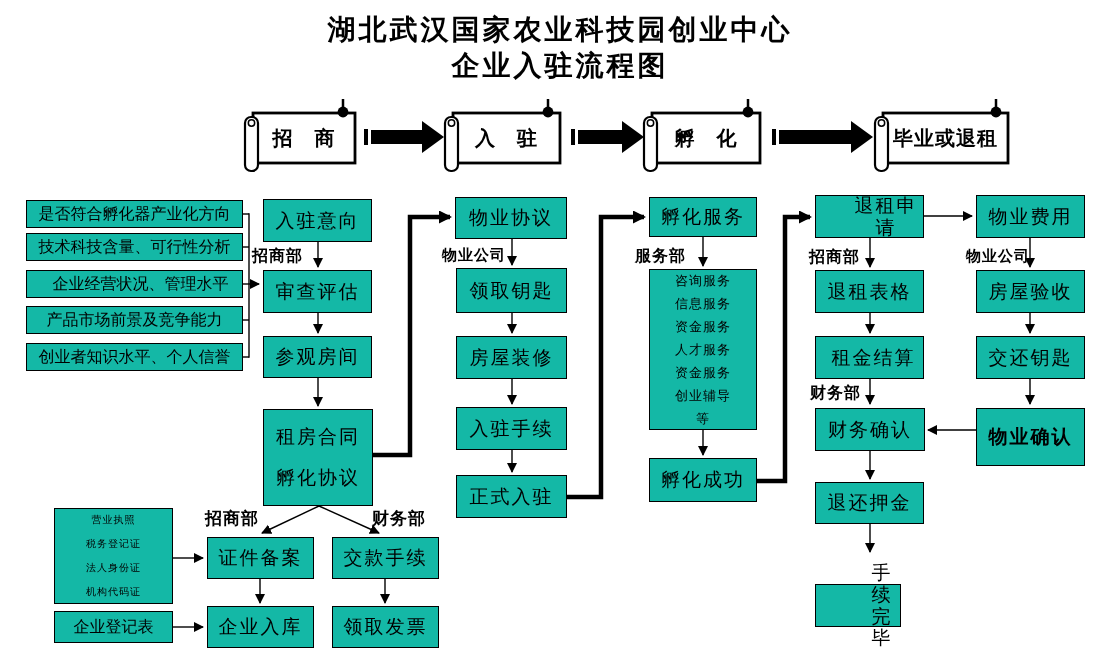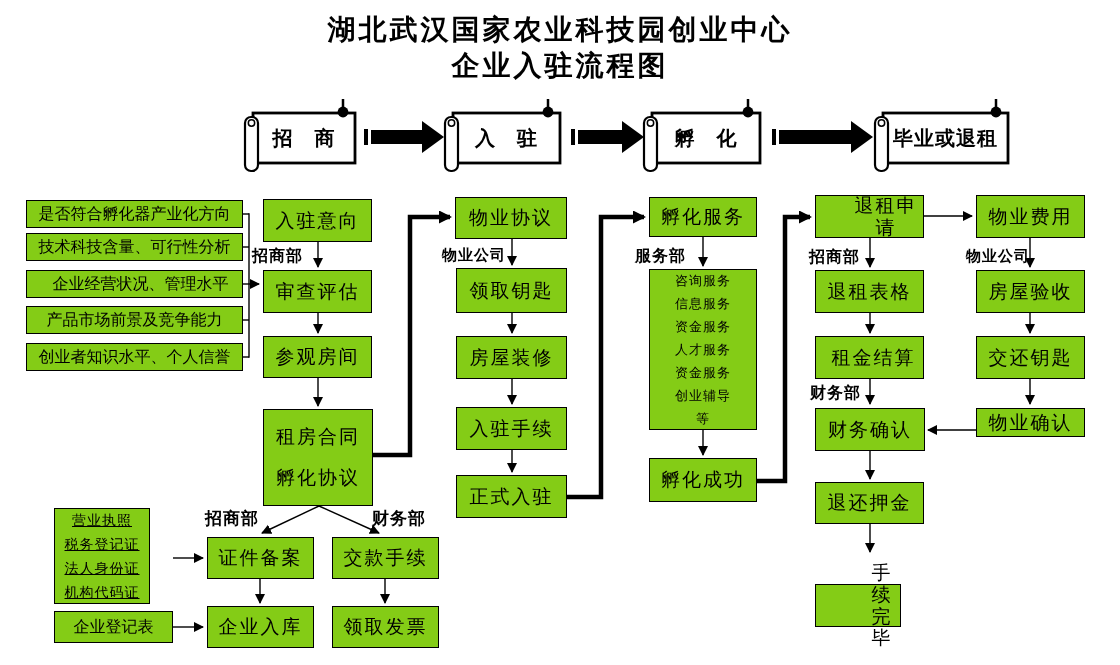--- a/index.html
+++ b/index.html
@@ -5,21 +5,21 @@
   html,body{margin:0;padding:0;background:#fff;}
   .stage{
     position:relative;width:1120px;height:665px;background:#fff;overflow:hidden;
     font-family:"Liberation Sans","DejaVu Sans",sans-serif;color:#000;
   }
   .title{position:absolute;top:12px;left:0;width:100%;text-align:center;font-weight:bold;z-index:2;}
   .title .t1{font-size:28px;letter-spacing:3px;line-height:36px;}
   .title .t2{font-size:28px;letter-spacing:3px;line-height:36px;}
   svg.layer{position:absolute;left:0;top:0;z-index:1;}
   .box{
-    position:absolute;box-sizing:border-box;background:#84cc16;border:1.4px solid #000;
+    position:absolute;box-sizing:border-box;background:#14b8a6;border:1.4px solid #000;
     display:flex;align-items:center;justify-content:center;text-align:center;
     font-size:19px;letter-spacing:2px;z-index:2;line-height:1.15;
   }
   .box.sm{font-size:16px;letter-spacing:0px;}
   .box.multi{flex-direction:column;justify-content:space-around;padding:6px 0;}
   .box.list{flex-direction:column;justify-content:center;font-size:13px;letter-spacing:1px;}
   .box.list .ln{line-height:23px;}
   .box.docs .ln{line-height:24px;}
   .dept{position:absolute;font-weight:bold;font-size:16px;letter-spacing:1px;z-index:3;white-space:nowrap;}
   .stage-label{
@@ -182,23 +182,23 @@
   <div class="box" style="left:815px;top:336px;width:109px;height:43px;padding-left:8px;">租金结算</div>
   <div class="dept" style="left:810px;top:383px;">财务部</div>
   <div class="box" style="left:815px;top:408px;width:110px;height:43px;">财务确认</div>
   <div class="box" style="left:815px;top:482px;width:109px;height:42px;">退还押金</div>
   <div class="box" style="left:815px;top:584px;width:86px;height:43px;padding-left:48px;">手续完毕</div>
 
   <div class="box" style="left:976px;top:195px;width:109px;height:43px;">物业费用</div>
   <div class="dept" style="left:966px;top:247px;font-size:15px;">物业公司</div>
   <div class="box" style="left:976px;top:270px;width:109px;height:43px;">房屋验收</div>
   <div class="box" style="left:976px;top:336px;width:109px;height:43px;">交还钥匙</div>
-  <div class="box" style="left:976px;top:408px;width:109px;height:29px;">物业确认</div>
-
-  <div class="box list docs" style="left:54px;top:508px;width:96px;height:96px;font-size:14px;text-decoration:underline;">
+  <div class="box" style="left:976px;top:408px;width:109px;height:58px;font-weight:bold;">物业确认</div>
+
+  <div class="box list docs" style="left:54px;top:508px;width:119px;height:96px;font-size:10px;">
     <div class="ln">营业执照</div>
     <div class="ln">税务登记证</div>
     <div class="ln">法人身份证</div>
     <div class="ln">机构代码证</div>
   </div>
   <div class="box sm" style="left:54px;top:611px;width:119px;height:32px;">企业登记表</div>
   <div class="dept" style="left:205px;top:507px;font-size:17px;">招商部</div>
   <div class="dept" style="left:372px;top:507px;font-size:17px;">财务部</div>
   <div class="box" style="left:207px;top:537px;width:107px;height:42px;">证件备案</div>
   <div class="box" style="left:332px;top:537px;width:107px;height:42px;">交款手续</div>

